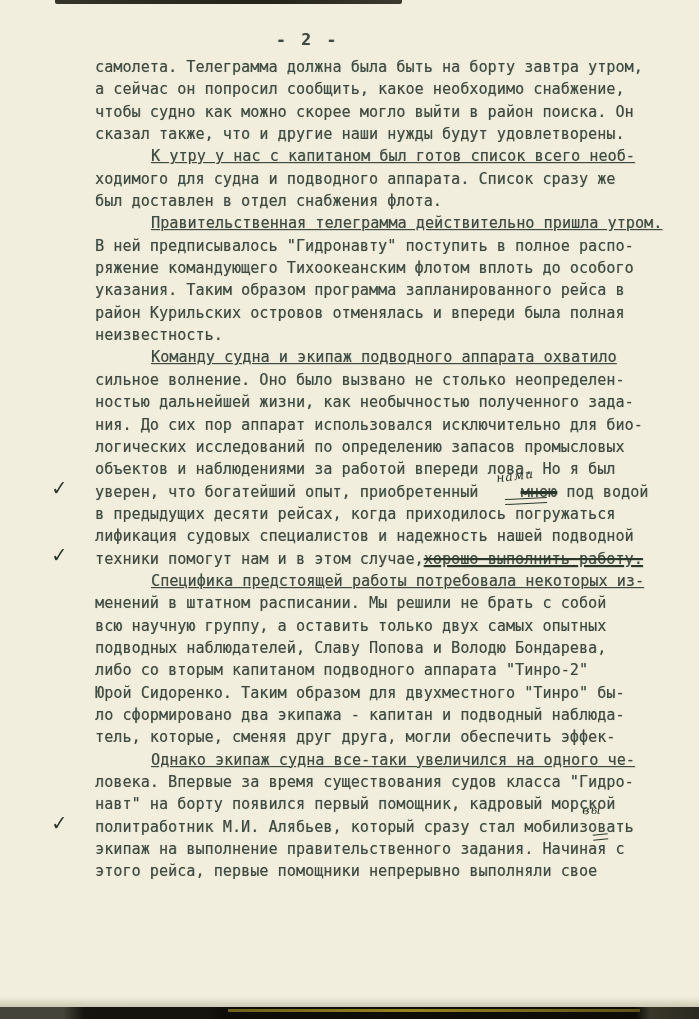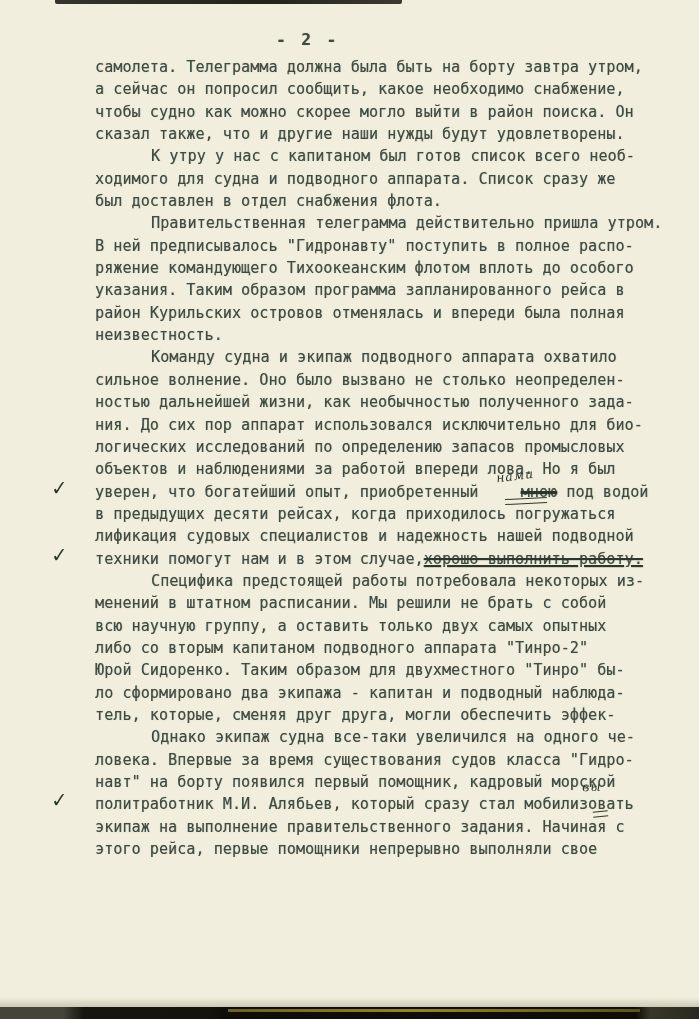--- a/index.html
+++ b/index.html
@@ -41,21 +41,21 @@
     color:var(--ink,#3f4b42);font-size:16px;letter-spacing:3px;font-weight:bold;
     text-shadow:0.4px 0.4px 0.7px rgba(60,72,60,0.55);
   }
   .textblock{
     position:absolute;top:56px;left:95px;width:578px;
     font-size:15px;line-height:22.35px;letter-spacing:0.1px;
     color:var(--ink,#3f4b42);
     text-shadow:0.4px 0.4px 0.7px rgba(60,72,60,0.5);
   }
   .line{position:relative;height:22.35px;white-space:nowrap;}
-  .line.indent{padding-left:56px;}
+  .line.indent{padding-left:56px;text-decoration:underline;}
   .check{
     position:absolute;left:-44px;top:-4px;
     font-family:"DejaVu Sans",sans-serif;font-size:20px;
     color:var(--pen,#2c372c);transform:rotate(-4deg);
     text-shadow:none;
   }
   .hand-above{
     position:absolute;top:-13px;left:8px;
     font-family:"DejaVu Serif",serif;font-style:italic;
     font-size:12.5px;letter-spacing:1px;line-height:12px;
@@ -117,20 +117,21 @@
       <div class="line"><span>ния. До сих пор аппарат использовался исключительно для био-</span></div>
       <div class="line"><span>логических исследований по определению запасов промысловых</span></div>
       <div class="line"><span>объектов и наблюдениями за работой впереди лова. Но я был</span></div>
       <div class="line"><span class="check">✓</span><span>уверен, что богатейший опыт, приобретенный </span><span class="strike-word">мною<span class="hand-above">нами</span></span><span> под водой</span></div>
       <div class="line"><span>в предыдущих десяти рейсах, когда приходилось погружаться</span></div>
       <div class="line"><span>лификация судовых специалистов и надежность нашей подводной</span></div>
       <div class="line"><span class="check">✓</span><span>техники помогут нам и в этом случае,</span><span class="strike-phrase">хорошо выполнить работу.</span></div>
       <div class="line indent"><span>Специфика предстоящей работы потребовала некоторых из-</span></div>
       <div class="line"><span>менений в штатном расписании. Мы решили не брать с собой</span></div>
       <div class="line"><span>всю научную группу, а оставить только двух самых опытных</span></div>
+      <div class="line"><span>подводных наблюдателей, Славу Попова и Володю Бондарева,</span></div>
       <div class="line"><span>либо со вторым капитаном подводного аппарата "Тинро-2"</span></div>
       <div class="line"><span>Юрой Сидоренко. Таким образом для двухместного "Тинро" бы-</span></div>
       <div class="line"><span>ло сформировано два экипажа - капитан и подводный наблюда-</span></div>
       <div class="line"><span>тель, которые, сменяя друг друга, могли обеспечить эффек-</span></div>
       <div class="line indent"><span>Однако экипаж судна все-таки увеличился на одного че-</span></div>
       <div class="line"><span>ловека. Впервые за время существования судов класса "Гидро-</span></div>
       <div class="line"><span>навт" на борту появился первый помощник, кадровый морской</span></div>
       <div class="line"><span class="check">✓</span><span>политработник М.И. Алябьев, который сразу стал мобилизо</span><span class="insert">вать<span class="hand-above">вы</span></span></div>
       <div class="line"><span>экипаж на выполнение правительственного задания. Начиная с</span></div>
       <div class="line"><span>этого рейса, первые помощники непрерывно выполняли свое</span></div>

